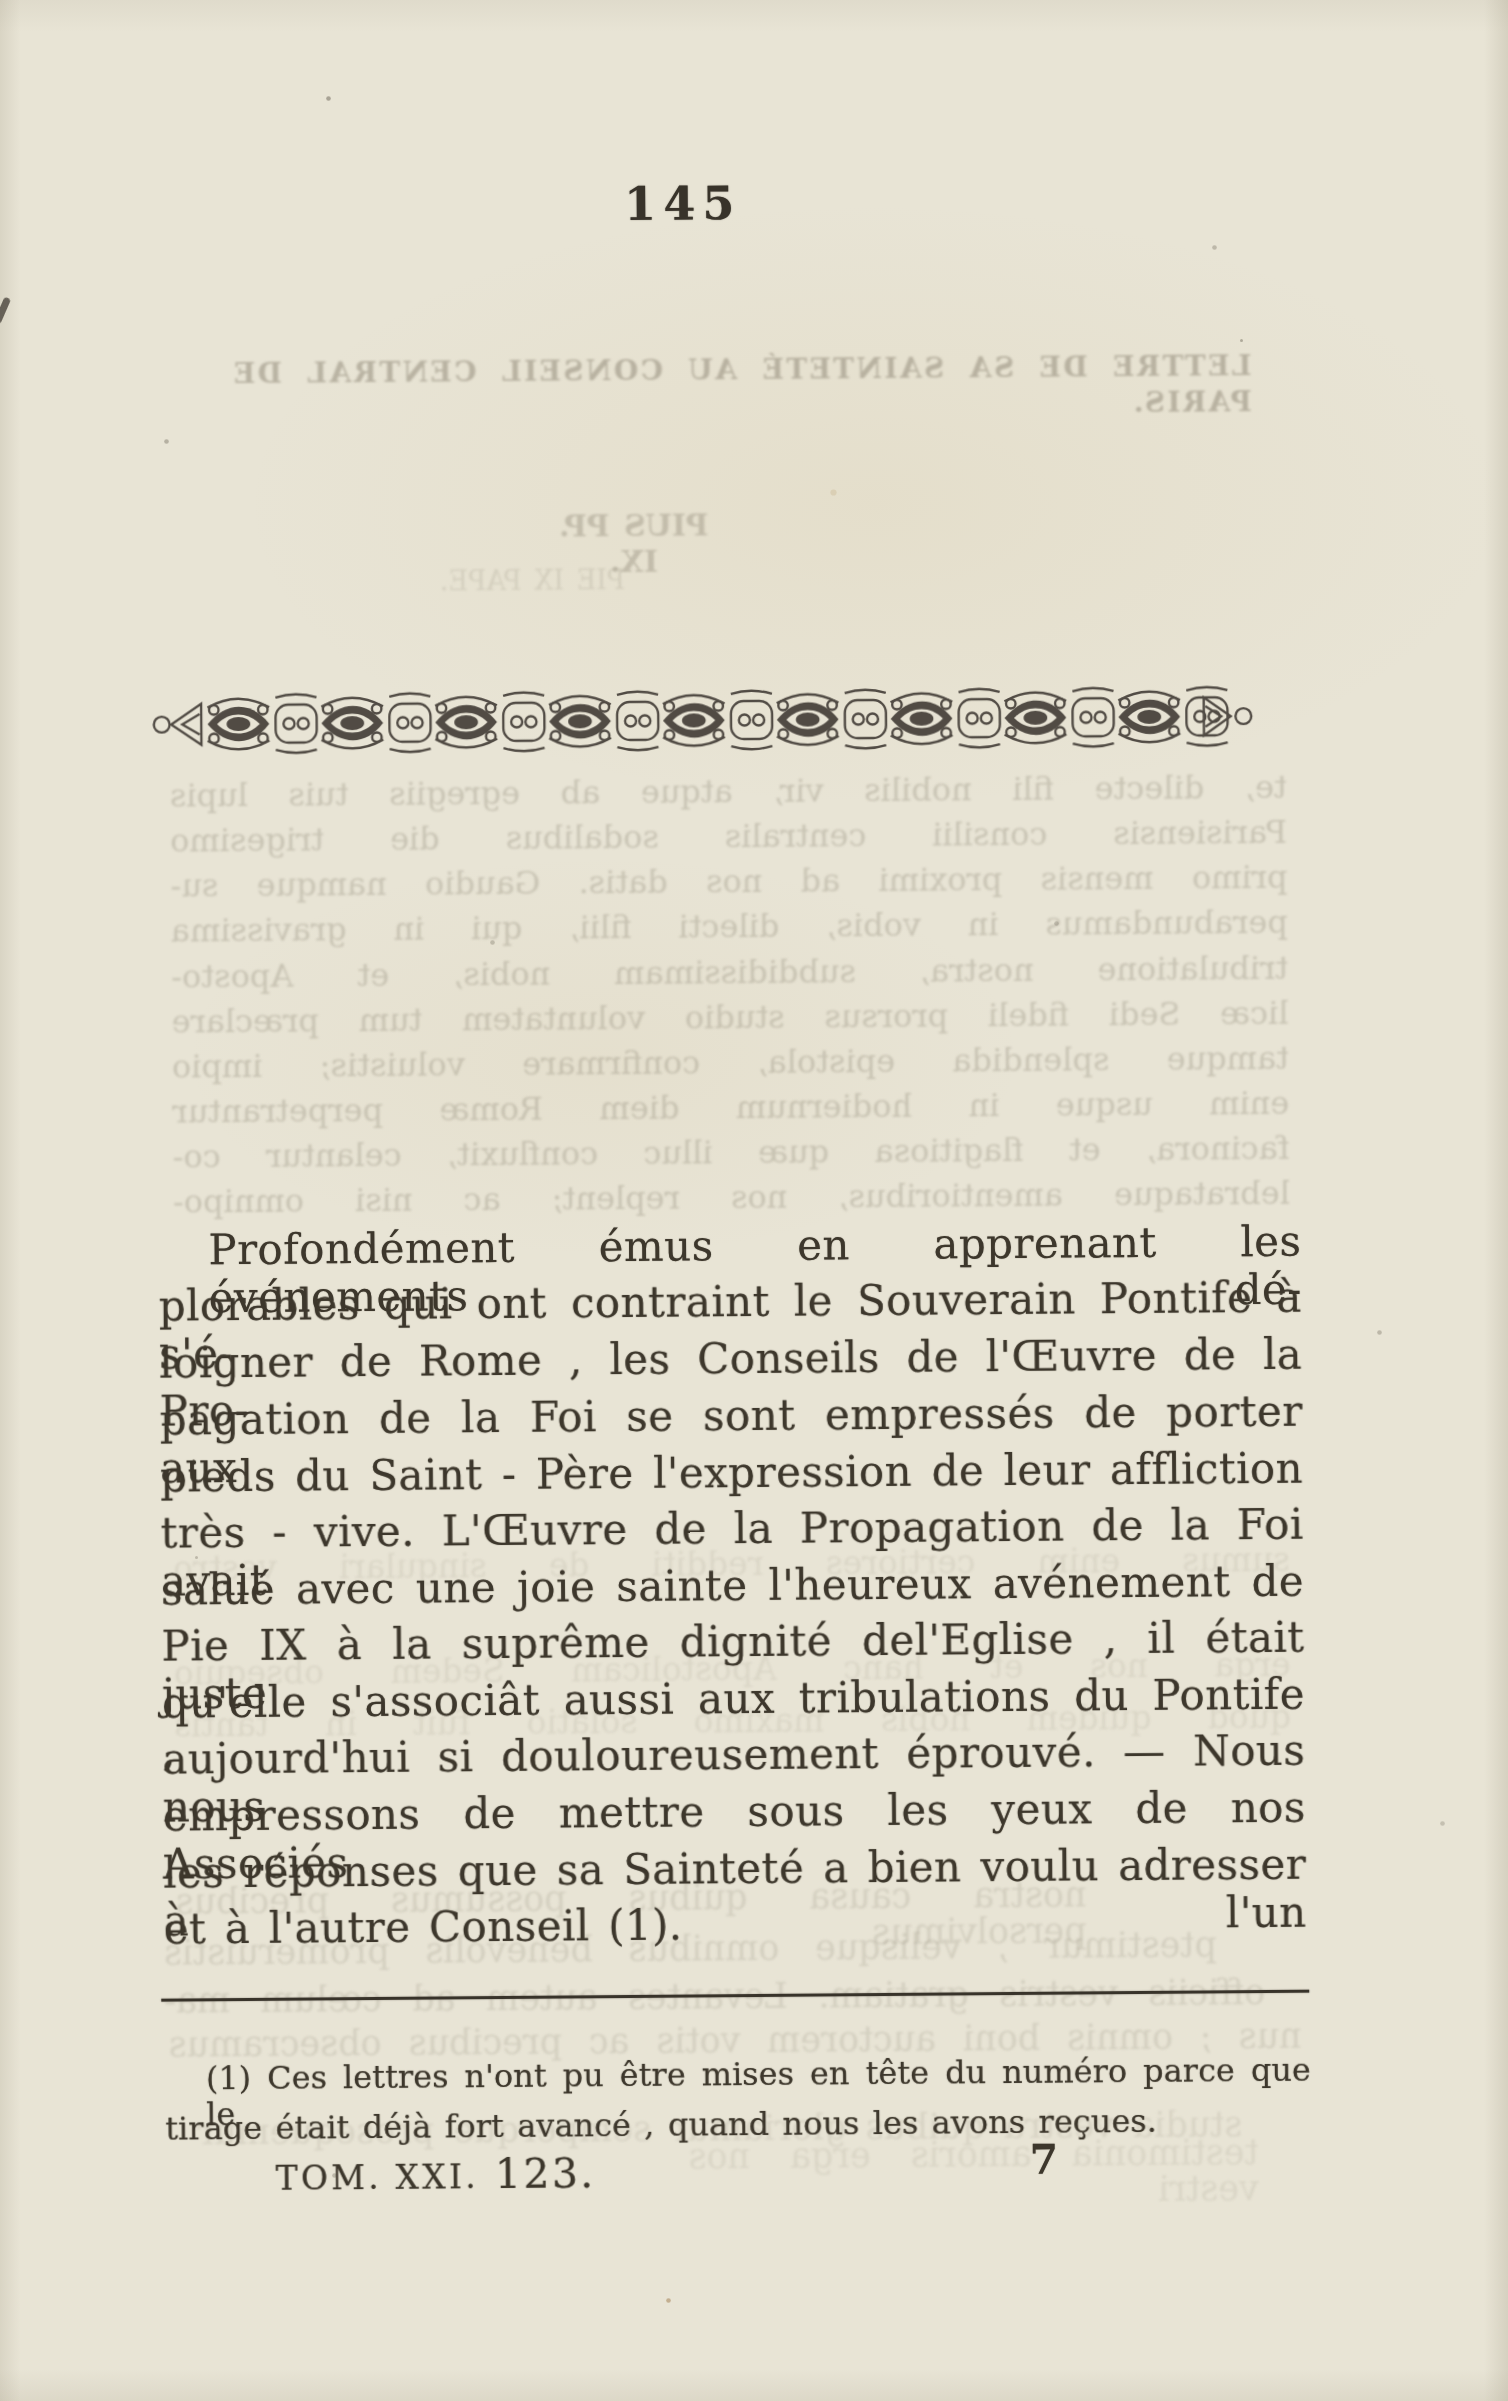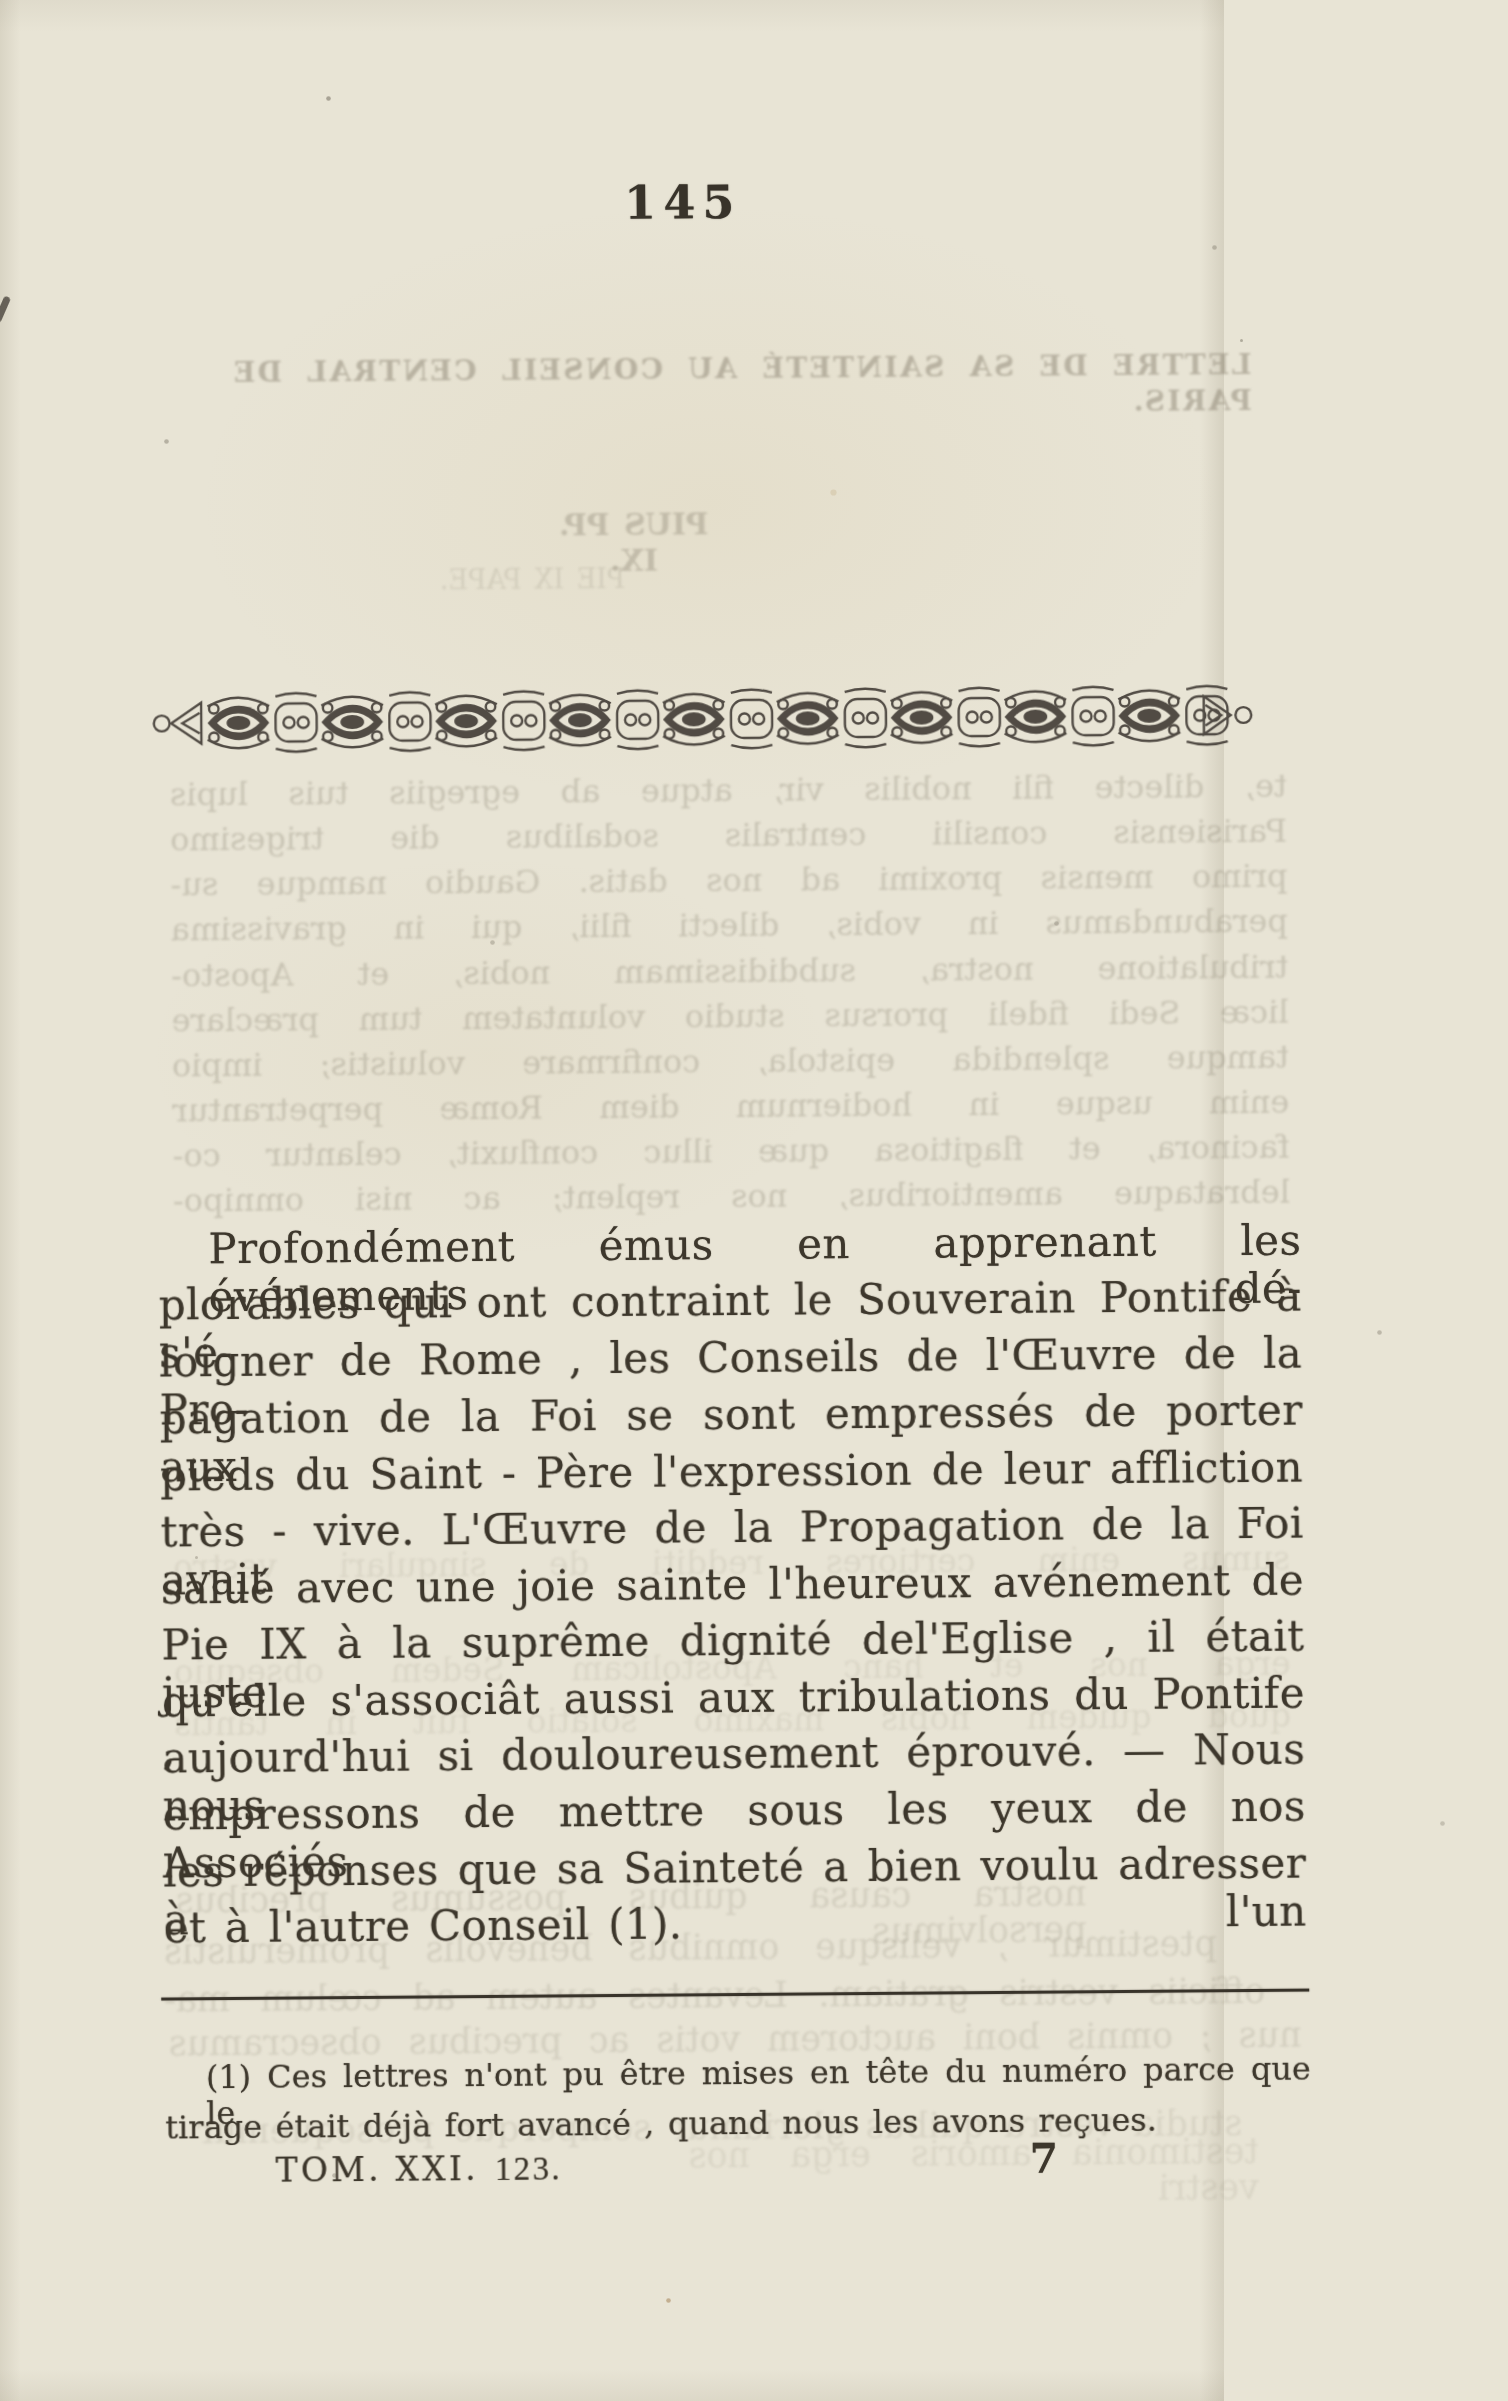--- a/index.html
+++ b/index.html
@@ -2,21 +2,21 @@
 <html style="font-size:12.7px"><head>
 <meta charset="utf-8">
 <style>
   html,body{margin:0;padding:0;}
   body{
     width:1508px;height:2401px;overflow:hidden;
     background:#e8e4d5;
     font-family:"DejaVu Serif", serif;
   }
   .page{
-    position:relative;width:1224px;height:2401px;
+    position:relative;width:1508px;height:2401px;
     background:
       radial-gradient(ellipse 60% 18% at 58% 21%, rgba(196,172,116,0.10), rgba(196,172,116,0) 70%),
       radial-gradient(ellipse 40% 12% at 40% 44%, rgba(190,168,118,0.08), rgba(190,168,118,0) 70%),
       linear-gradient(90deg, rgba(148,140,118,0.18) 0px, rgba(148,140,118,0) 20.6px),
       linear-gradient(270deg, rgba(148,140,118,0.22) 0px, rgba(148,140,118,0) 24px),
       linear-gradient(0deg, rgba(148,140,118,0.14) 0px, rgba(148,140,118,0) 32px),
       linear-gradient(180deg, rgba(148,140,118,0.10) 0px, rgba(148,140,118,0) 32px),
       #e8e4d5;
   }
   
@@ -49,21 +49,21 @@
   .fnrule{left:155px;top:1994px;width:1148px;height:3.2px;background:#38332a;
     box-shadow:0 0 1.2px rgba(56,51,42,.8);}
   .fnline{
     left:158px;width:1146px;font-size:32px;line-height:36px;
     text-align:justify;text-align-last:justify;word-spacing:3.2px;box-sizing:border-box;
   }
   .fnline.first{padding-left:41px;}
   .fnline.last{text-align-last:left;}
   .sigrow{left:268px;top:2148px;display:flex;align-items:baseline;gap:16px;}
   .sig-tom{font-size:33px;letter-spacing:3.2px;}
-  .sig-num{font-size:33px;letter-spacing:2.4px;font-family:Liberation Serif, serif;}
+  .sig-num{font-size:41px;letter-spacing:2.4px;}
   .sheetnum{left:1022px;top:2138px;font-size:41px;font-weight:bold;}
   
   .ghost{color:#8e8775;filter:blur(1.1px);}
   .gline{
     transform:scaleX(-1);
     font-size:32px;line-height:36px;text-align:justify;text-align-last:justify;
     word-spacing:4px;white-space:nowrap0;
   }
   .ghead{
     left:238px;top:352px;width:1020px;font-size:28px;font-weight:bold;letter-spacing:2.4px;

